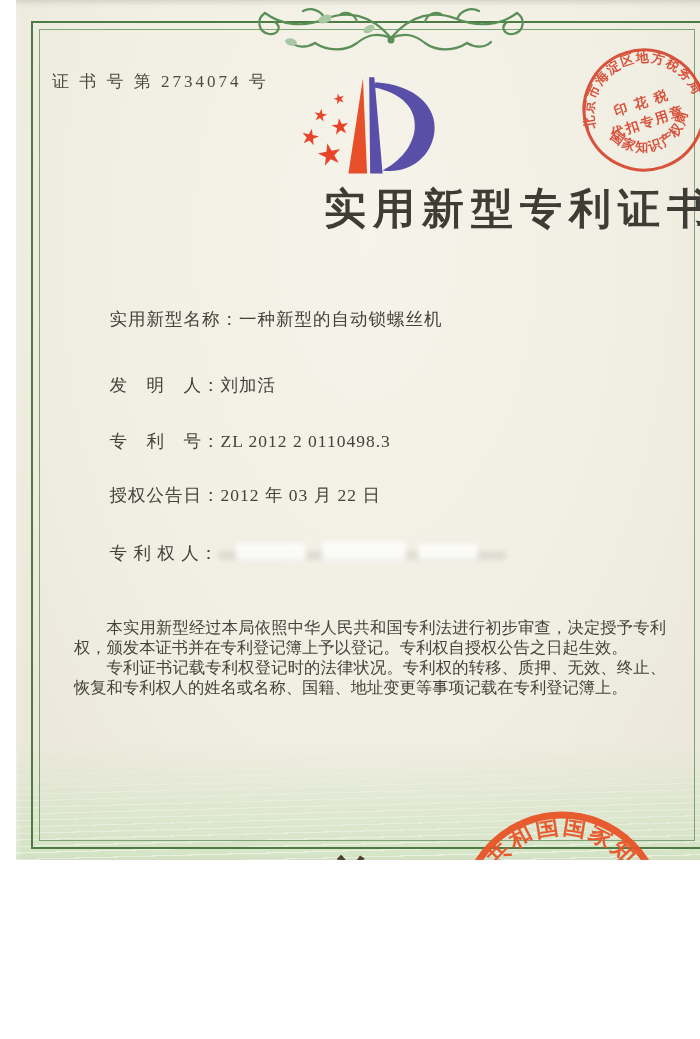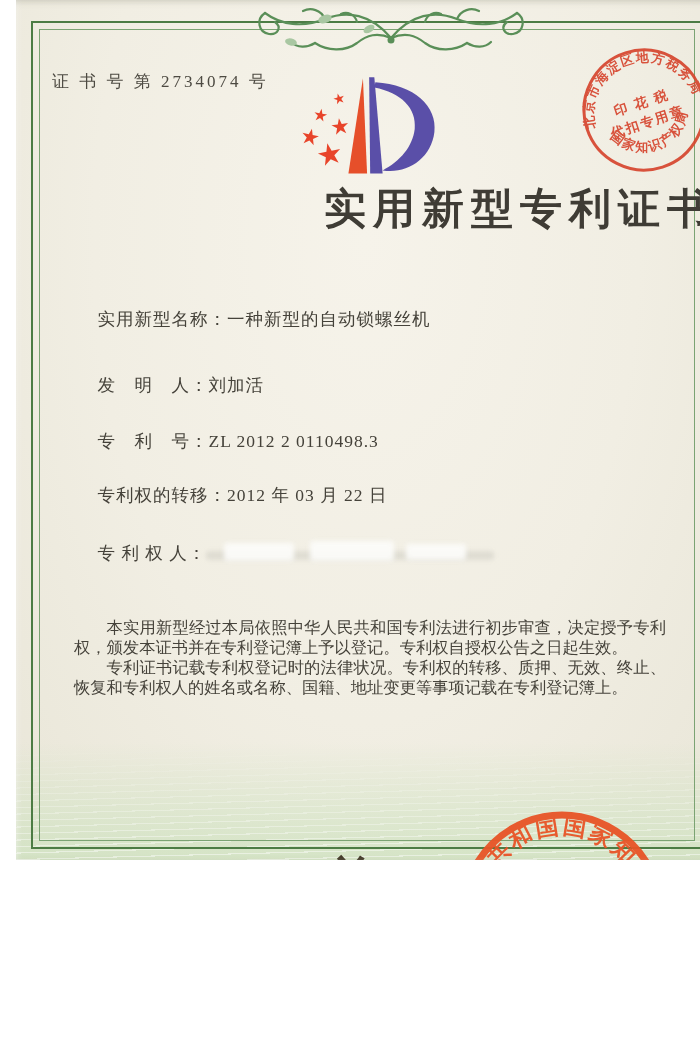--- a/index.html
+++ b/index.html
@@ -21,21 +21,21 @@
     -webkit-mask-image:linear-gradient(to bottom, transparent 0%, black 45%);
     mask-image:linear-gradient(to bottom, transparent 0%, black 45%);}
   
   .frame-outer{position:absolute;left:15px;top:21px;right:13px;bottom:11px;border:2.5px solid #4c7c44;z-index:1;}
   .frame-inner{position:absolute;left:23px;top:29px;right:21px;bottom:19px;border:1px solid #7ba373;z-index:1;}
   .cert-no{position:absolute;left:36px;top:70px;font-size:17px;letter-spacing:3px;color:#4d4a42;z-index:3;white-space:pre;}
   .stamp-svg{position:absolute;left:556px;top:38px;width:144px;height:144px;z-index:4;opacity:.92;}
   .logo-svg{position:absolute;left:266px;top:72px;width:166px;height:116px;z-index:3;}
   .doc-title{position:absolute;left:0;right:0;top:181px;margin:0;text-align:right;
     font-size:42px;font-weight:700;letter-spacing:7px;color:#3f3c35;z-index:3;}
-  .field-row{position:absolute;left:60px;font-size:17.5px;letter-spacing:1px;color:#45423a;z-index:3;white-space:pre;}
+  .field-row{position:absolute;left:72px;font-size:17.5px;letter-spacing:1px;color:#45423a;z-index:3;white-space:pre;}
   .f-label,.f-value{white-space:pre;}
   .redaction{display:inline-block;position:relative;width:288px;height:24px;vertical-align:-6px;}
   .redaction .blob{position:absolute;border-radius:3px;background:rgba(252,252,250,.92);filter:blur(2.5px);}
   .redaction .smudge{position:absolute;left:0;right:0;top:10px;height:9px;background:rgba(160,158,148,.22);filter:blur(2px);border-radius:4px;}
   .body-text{position:absolute;left:58px;width:592px;top:618px;z-index:3;}
   .body-text p{margin:0;text-indent:2em;text-align:justify;font-size:16.3px;line-height:20px;color:#45423a;}
   .director-row{position:absolute;left:96px;top:899px;font-size:19px;letter-spacing:4px;color:#3e3a31;z-index:3;text-align:right;}
   .signature{position:absolute;left:168px;top:852px;font-size:54px;font-weight:700;letter-spacing:16px;
     color:#453b2b;transform:rotate(-4deg) skewX(-6deg);z-index:3;font-family:"DejaVu Serif","Liberation Serif",serif;}
   .seal-svg{position:absolute;left:438px;top:806px;width:216px;height:216px;z-index:4;opacity:.95;}
@@ -143,21 +143,21 @@
   <div class="field-row" style="top:286px">
     <span class="f-label">实用新型名称：</span><span class="f-value">一种新型的自动锁螺丝机</span>
   </div>
   <div class="field-row" style="top:352px">
     <span class="f-label">发　明　人：</span><span class="f-value">刘加活</span>
   </div>
   <div class="field-row" style="top:408px">
     <span class="f-label">专　利　号：</span><span class="f-value">ZL 2012 2 0110498.3</span>
   </div>
   <div class="field-row" style="top:462px">
-    <span class="f-label">专利权的转移：</span><span class="f-value">2012 年 03 月 22 日</span>
+    <span class="f-label">授权公告日：</span><span class="f-value">2012 年 03 月 22 日</span>
   </div>
   <div class="field-row" style="top:520px">
     <span class="f-label">专 利 权 人：</span><span class="f-value"></span><span class="redaction"><span class="smudge"></span><span class="blob" style="left:18px;top:2px;width:70px;height:18px"></span><span class="blob" style="left:104px;top:0;width:84px;height:20px"></span><span class="blob" style="left:200px;top:3px;width:60px;height:16px"></span></span>
   </div>
 
   <div class="body-text">
     <p>本实用新型经过本局依照中华人民共和国专利法进行初步审查，决定授予专利权，颁发本证书并在专利登记簿上予以登记。专利权自授权公告之日起生效。</p>
     <p>专利证书记载专利权登记时的法律状况。专利权的转移、质押、无效、终止、恢复和专利权人的姓名或名称、国籍、地址变更等事项记载在专利登记簿上。</p>
   </div>
 

